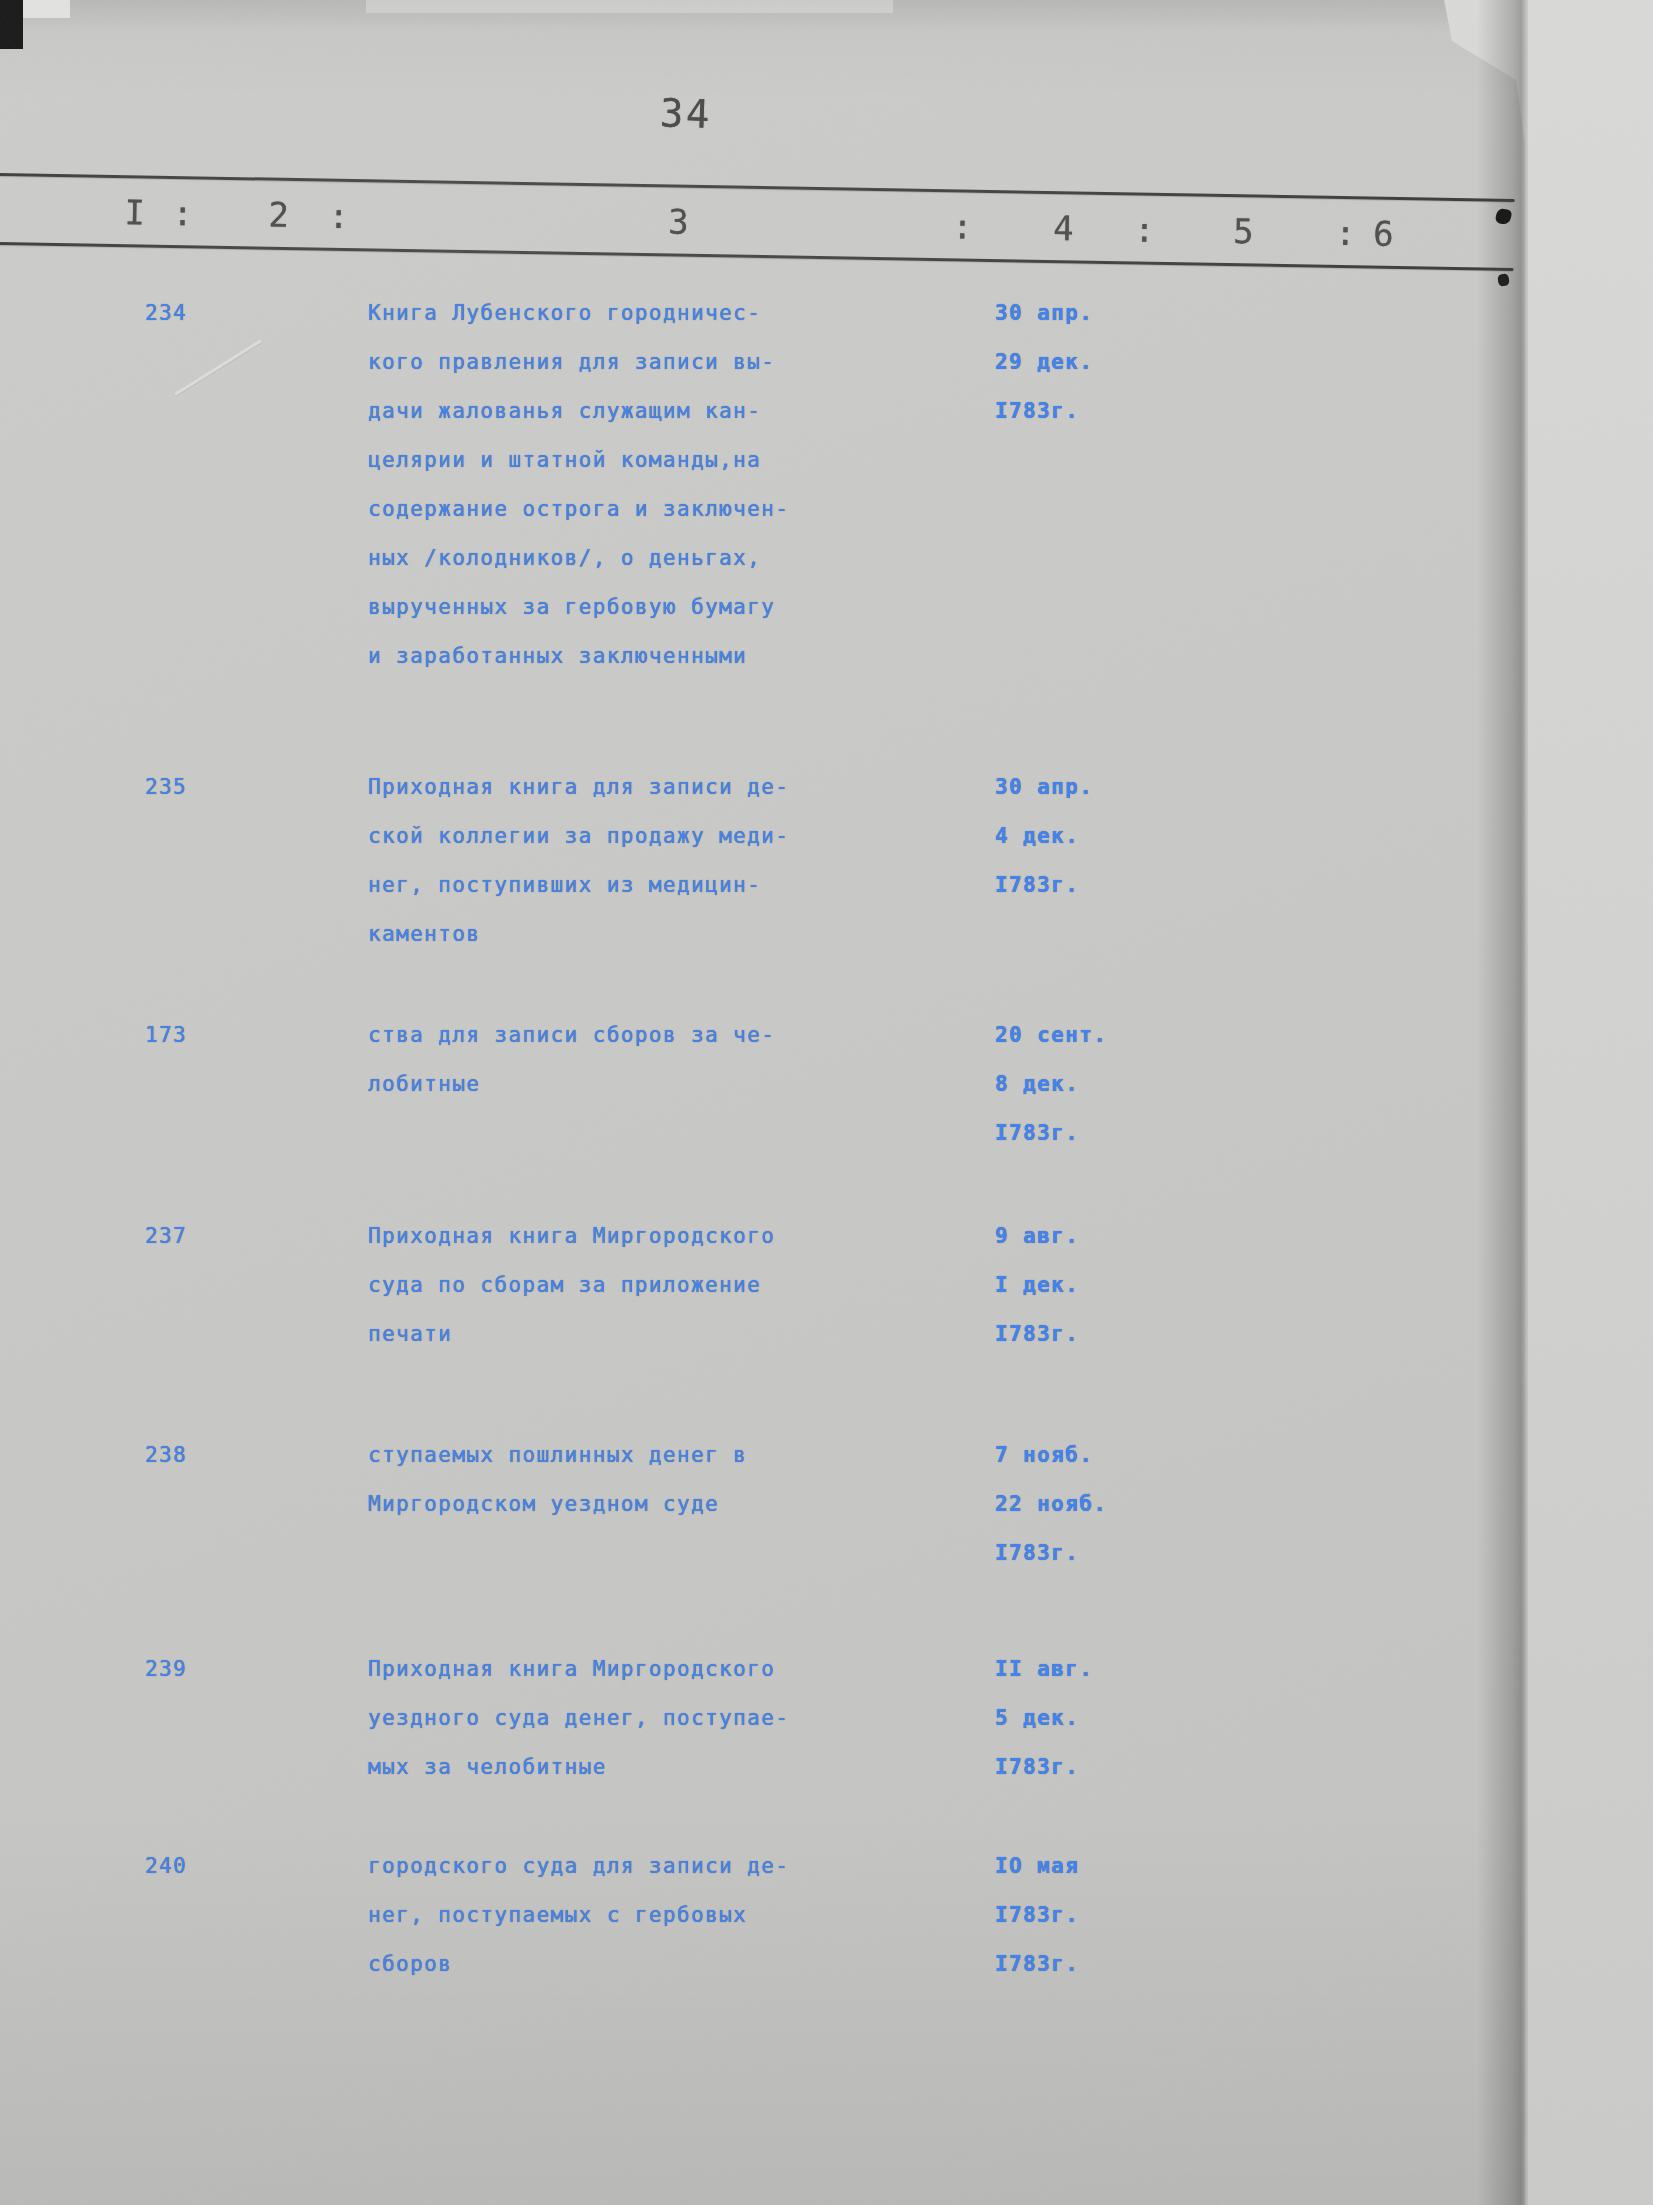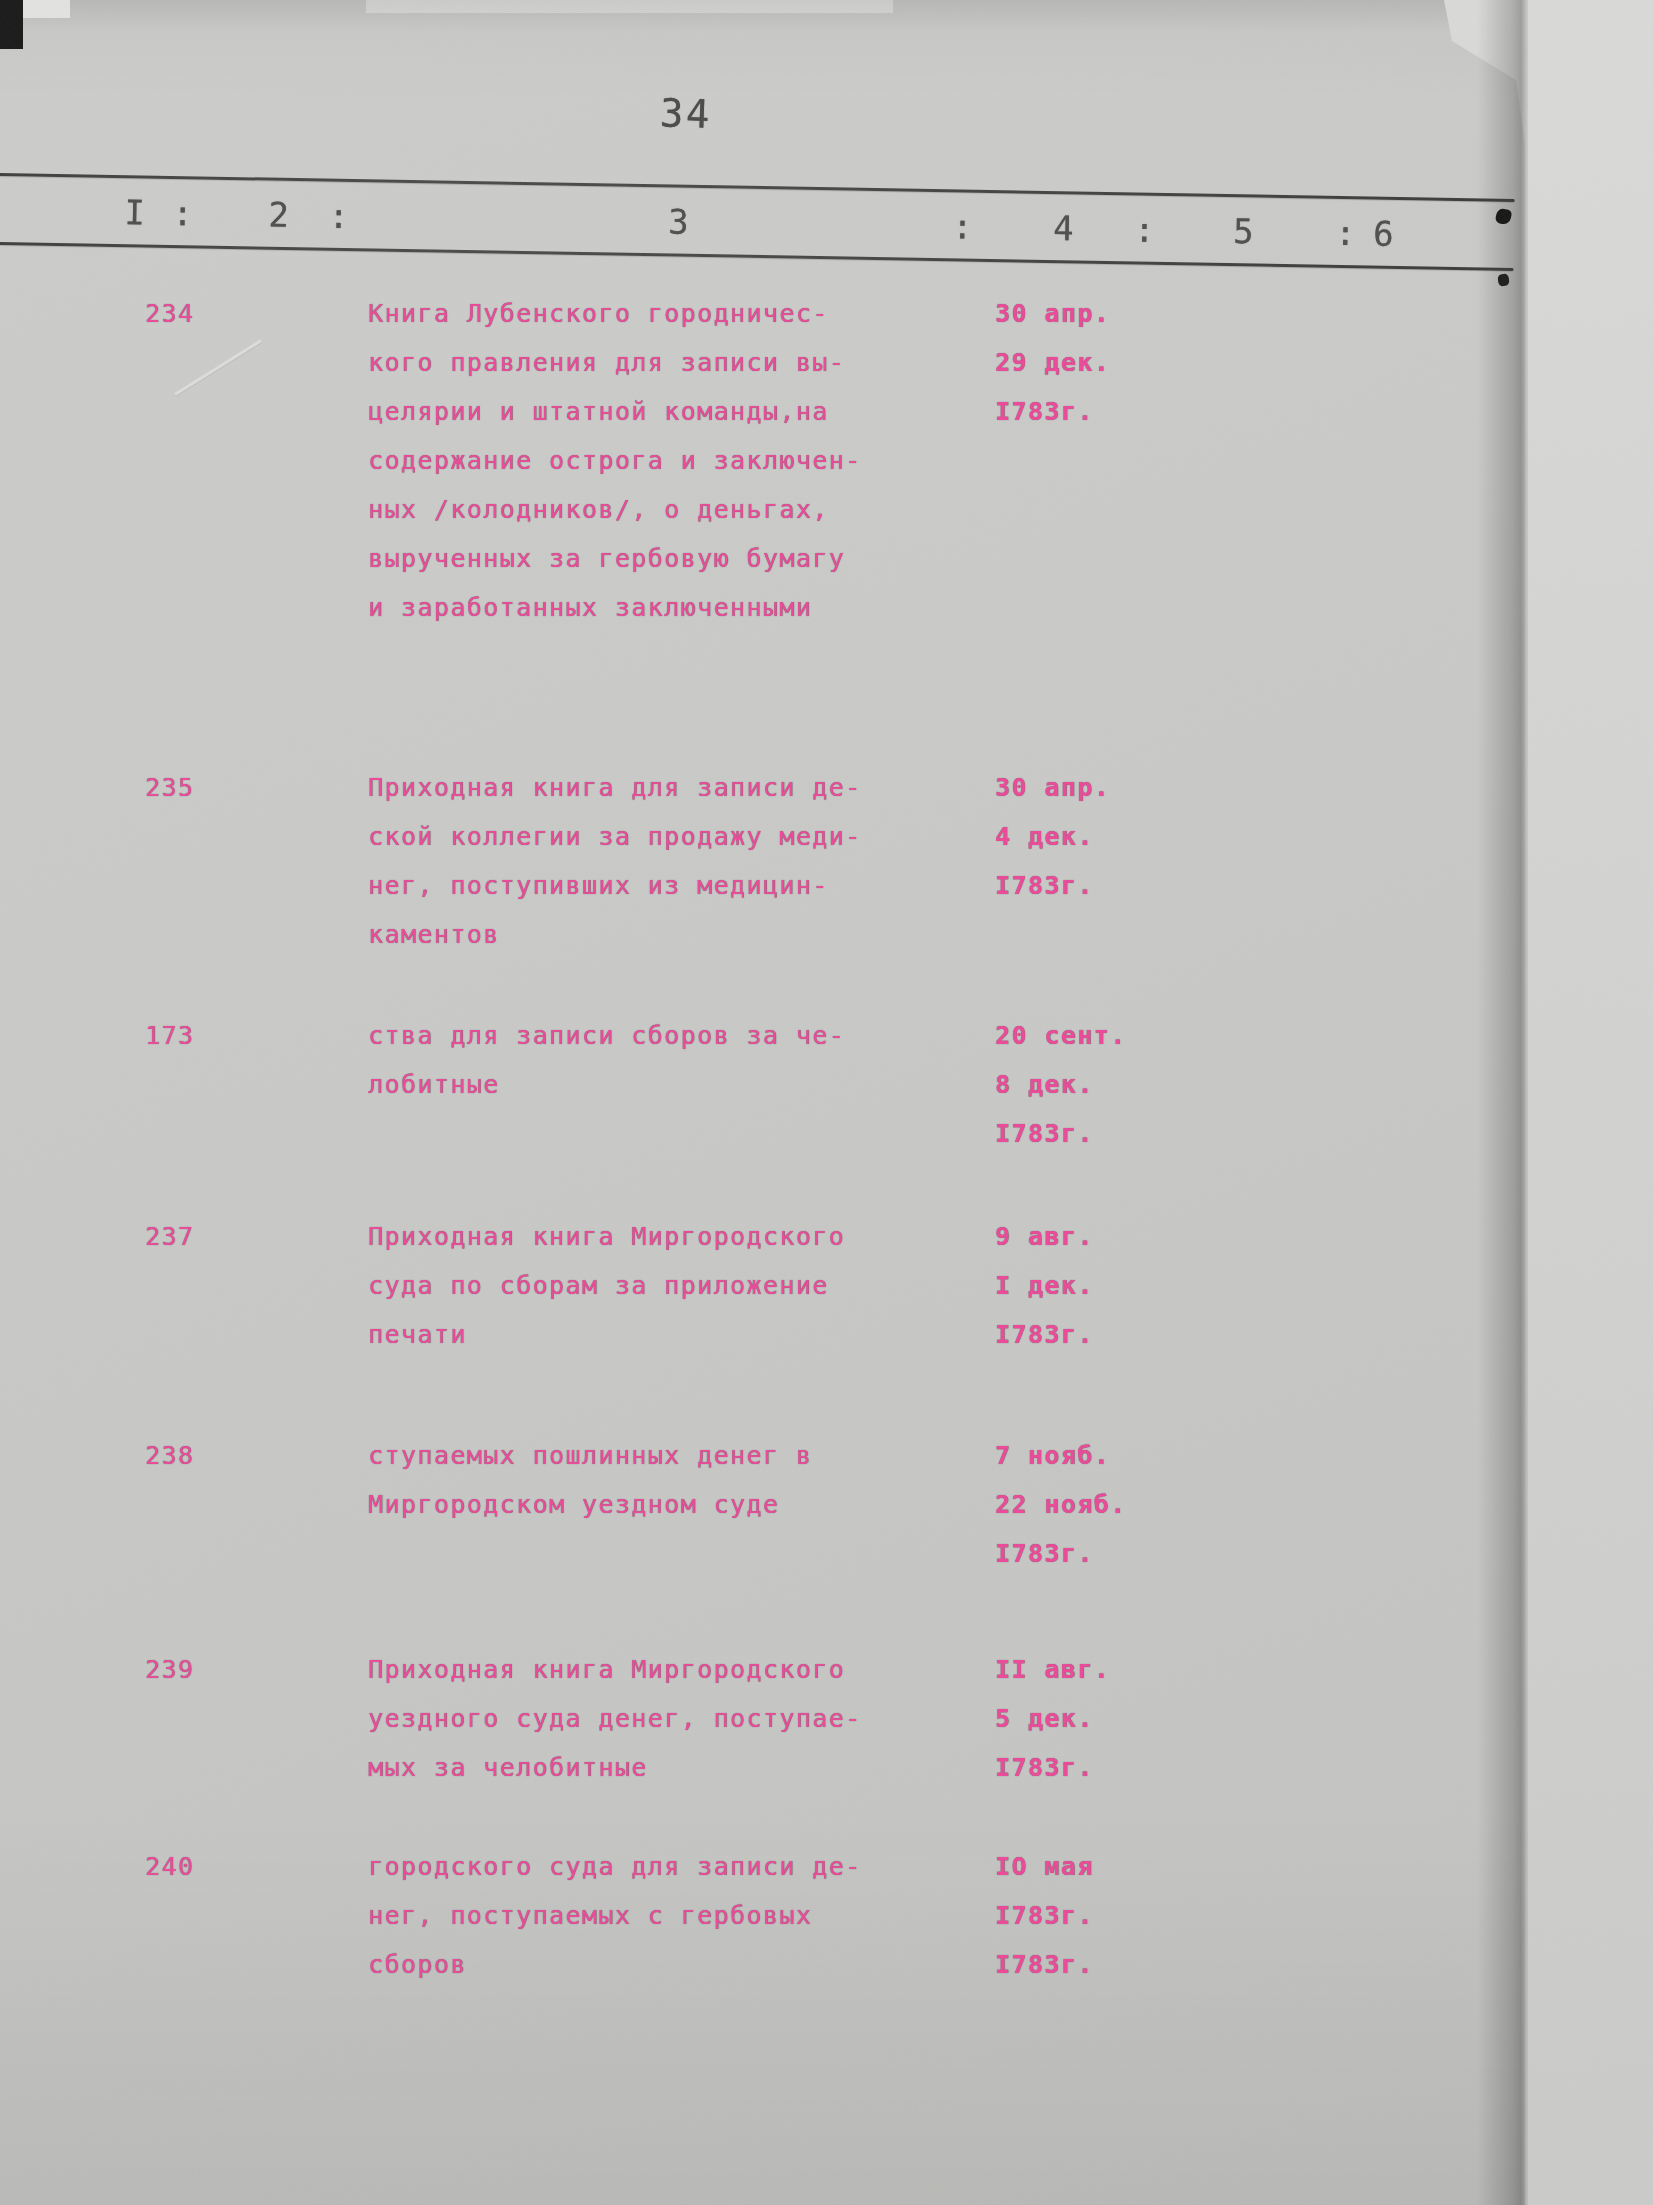--- a/index.html
+++ b/index.html
@@ -71,21 +71,21 @@
   .e6 { top:1842px; }
   .col-num {
     position:absolute; left:145px; top:0; width:128px;
     font-size:32px; color:#454543; letter-spacing:1.7px;
     text-shadow:0 0 0.9px rgba(70,70,70,.75);
   }
   .col-desc  { position:absolute; left:368px;  top:0; width:655px; }
   .col-dates { position:absolute; left:995px; top:0; width:340px;font-weight:bold; }
   .line {
     height:49px; line-height:49px; white-space:pre;
-    font-size:25px; letter-spacing:1.4px; color:#ec4899;
+    font-size:21px; letter-spacing:1.4px; color:#3b82f6;
     text-shadow:0.4px 0.4px 0.9px rgba(66,66,64,.65), -0.3px 0 0.7px rgba(66,66,64,.35);
   }
 </style>
 </head>
 <body>
 
 <div class="page"></div>
 <div class="page-inner-shade"></div>
 <div class="edge-shadow"></div>
 <div class="top-strip-light"></div>
@@ -114,20 +114,21 @@
     <span class="hcell hc10">6</span>
   </div>
 </div>
 
 <div class="entries">
   <div class="entry e0">
     <div class="col-num line">234</div>
     <div class="col-desc">
         <div class="line">Книга Лубенского городничес-</div>
         <div class="line">кого правления для записи вы-</div>
+        <div class="line">дачи жалованья служащим кан-</div>
         <div class="line">целярии и штатной команды,на</div>
         <div class="line">содержание острога и заключен-</div>
         <div class="line">ных /колодников/, о деньгах,</div>
         <div class="line">вырученных за гербовую бумагу</div>
         <div class="line">и заработанных заключенными</div>
       </div>
     <div class="col-dates">
         <div class="line">30 апр.</div>
         <div class="line">29 дек.</div>
         <div class="line">I783г.</div>

